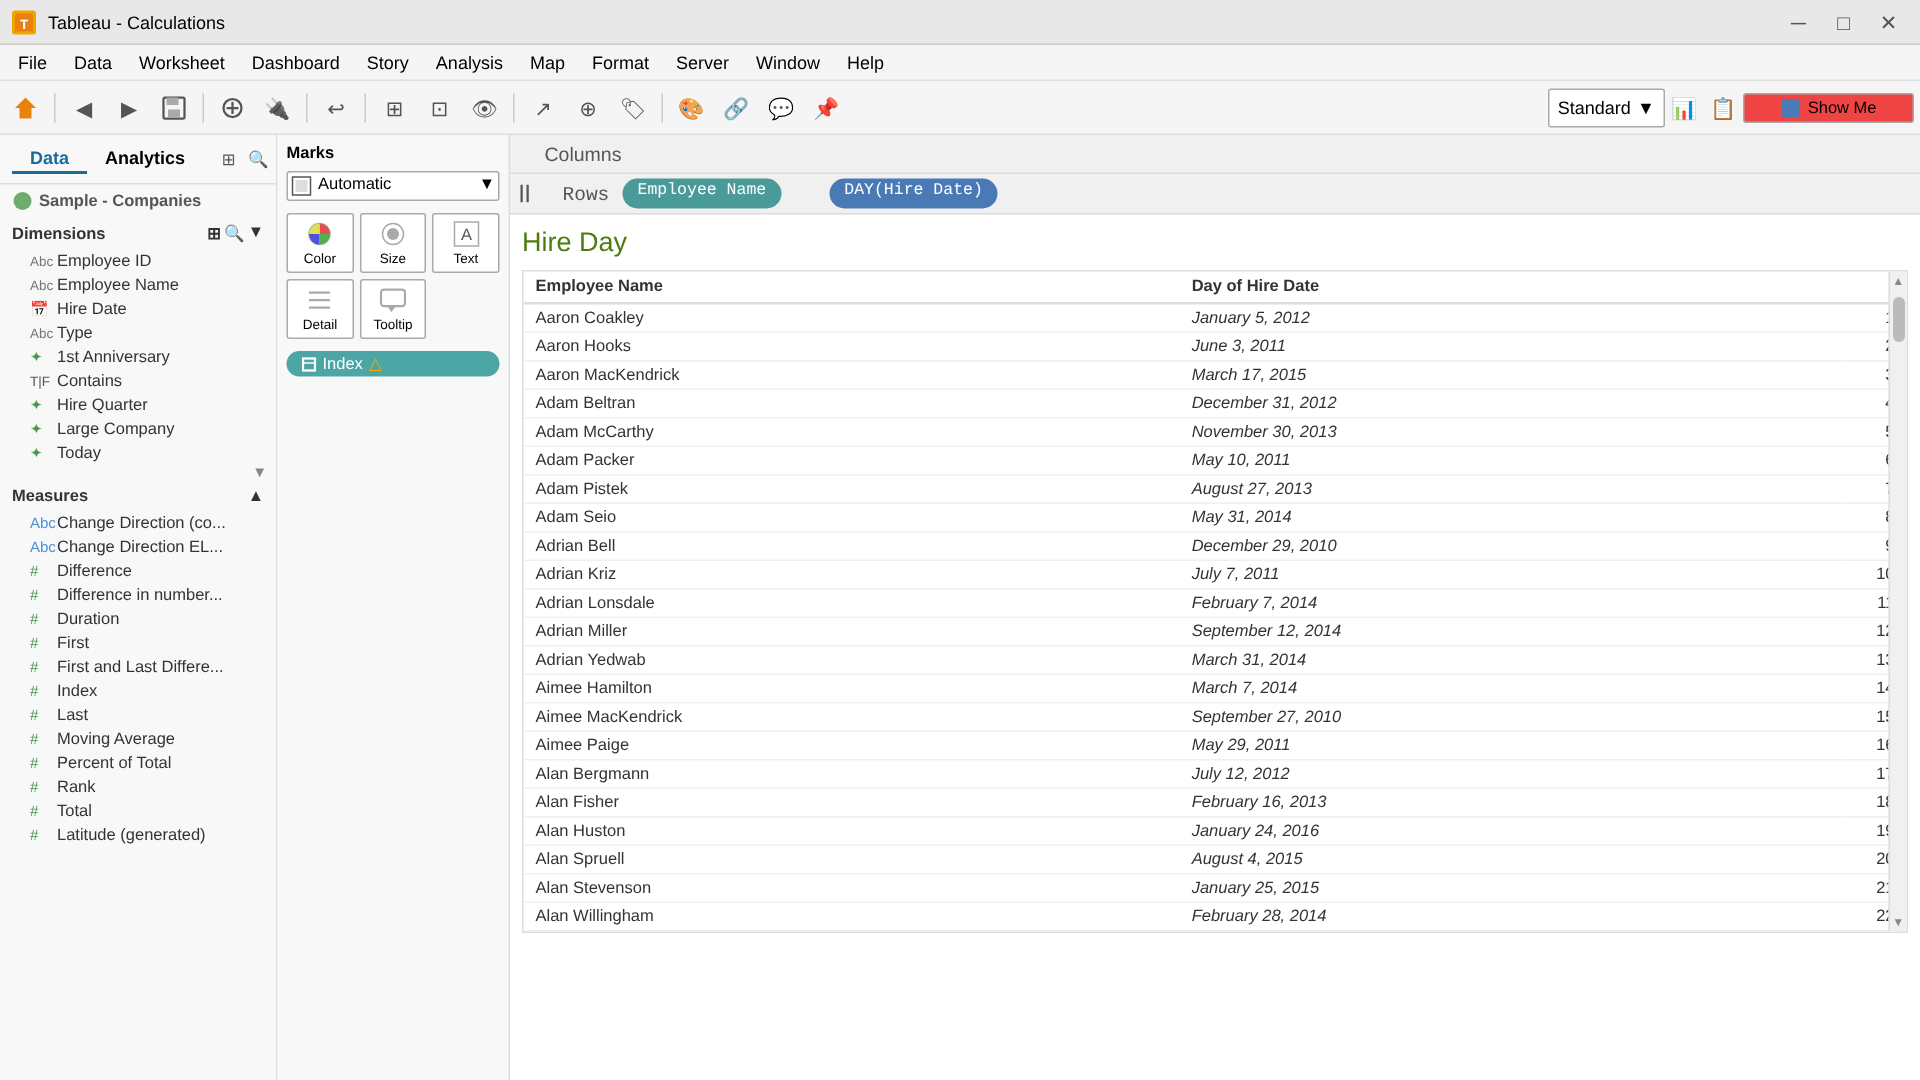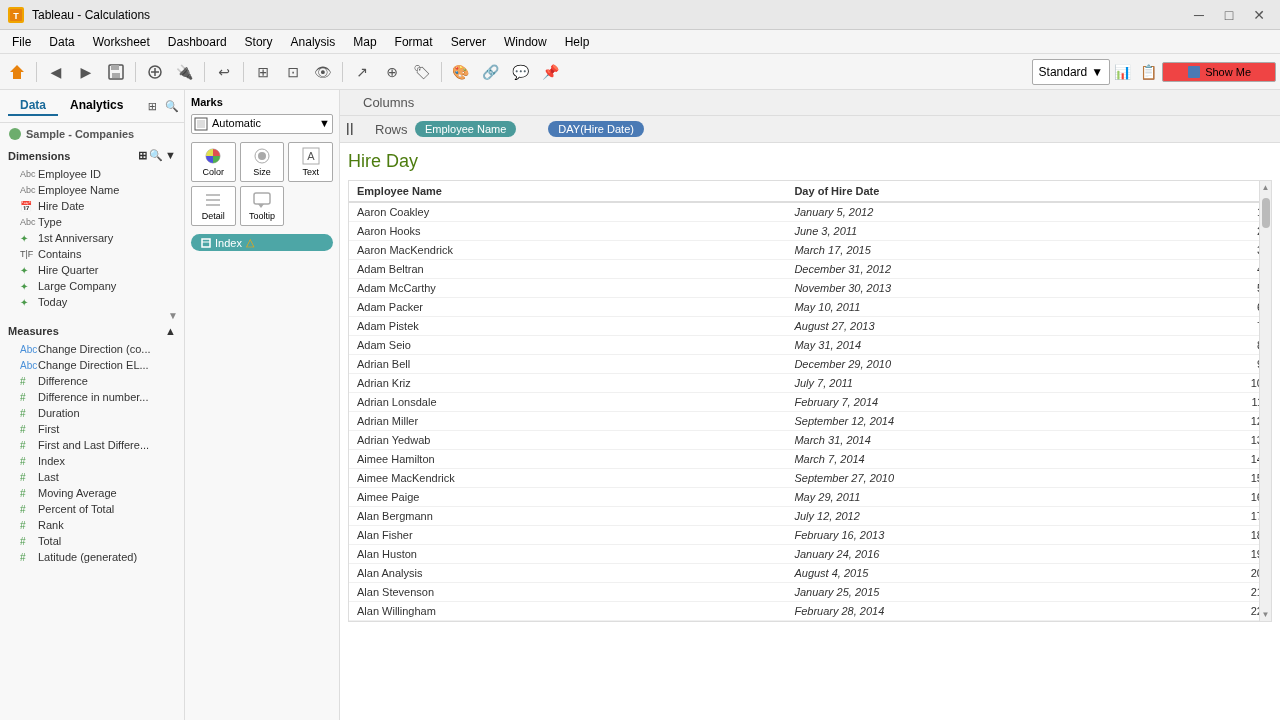--- a/index.html
+++ b/index.html
@@ -44,21 +44,21 @@
     .marks-type-dropdown { display: flex; align-items: flex-start; border: 1px solid #aaa; border-radius: 2px; padding: 2px 2px; font-size: 11px; background: white; cursor: pointer; gap: 4px; width: 100%; margin-bottom: 8px; }
     .marks-buttons { display: grid; grid-template-columns: 1fr 1fr 1fr; gap: 4px; margin-bottom: 8px; }
     .marks-btn { display: flex; flex-direction: column; align-items: center; border: 1px solid #aaa; border-radius: 2px; padding: 4px 2px; cursor: pointer; font-size: 9px; background: white; gap: 2px; }
     #index-pill { background: #4da6a6; color: white; border-radius: 10px; padding: 2px 10px; font-size: 11px; display: flex; align-items: center; gap: 4px; margin-top: 8px; }
     .delta-icon { color: orange; }
 
     
     #content-area { flex: 1; display: flex; flex-direction: column; background: white; overflow: hidden; }
     #shelves { background: #f0f0f0; border-bottom: 1px solid #ddd; }
     #columns-shelf { display: flex; align-items: center; padding: 2px 4px; border-bottom: 1px solid #ddd; min-height: 26px; }
-    #rows-shelf { display: flex; align-items: center; padding: 2px 4px; min-height: 26px; }
+    #rows-shelf { display: flex; padding: 2px 4px; min-height: 26px; font-family: Liberation Mono, monospace; }
     .shelf-label { font-size: 13px; color: #555; width: 70px; display: flex; align-items: center; gap: 19px; }
     .shelf-pill { background: #4a9a9a; color: white; border-radius: 10px; padding: 2px 10px; font-size: 11px; margin: 1px; cursor: pointer; }
     .shelf-pill-blue { background: #4a7ab5; margin-left: 31px; }
 
     
     #viz-area { flex: 1; overflow: hidden; padding: 8px; }
     #viz-title { font-size: 18px; font-weight: normal; margin-bottom: 8px; color: #4d7c0f; }
     
     #data-table { width: 100%; border-collapse: collapse; font-size: 11px; }
     #data-table th { text-align: left; padding: 4px 8px; border-bottom: 2px solid #ddd; font-weight: bold; color: #333; background: white; position: sticky; top: 0; }
@@ -493,21 +493,21 @@
       <td>Alan Fisher</td>
       <td class="date-italic">February 16, 2013</td>
       <td class="row-num">18</td>
     </tr>
               <tr>
       <td>Alan Huston</td>
       <td class="date-italic">January 24, 2016</td>
       <td class="row-num">19</td>
     </tr>
               <tr>
-      <td>Alan Analysis</td>
+      <td>Alan Spruell</td>
       <td class="date-italic">August 4, 2015</td>
       <td class="row-num">20</td>
     </tr>
               <tr>
       <td>Alan Stevenson</td>
       <td class="date-italic">January 25, 2015</td>
       <td class="row-num">21</td>
     </tr>
               <tr>
       <td>Alan Willingham</td>

